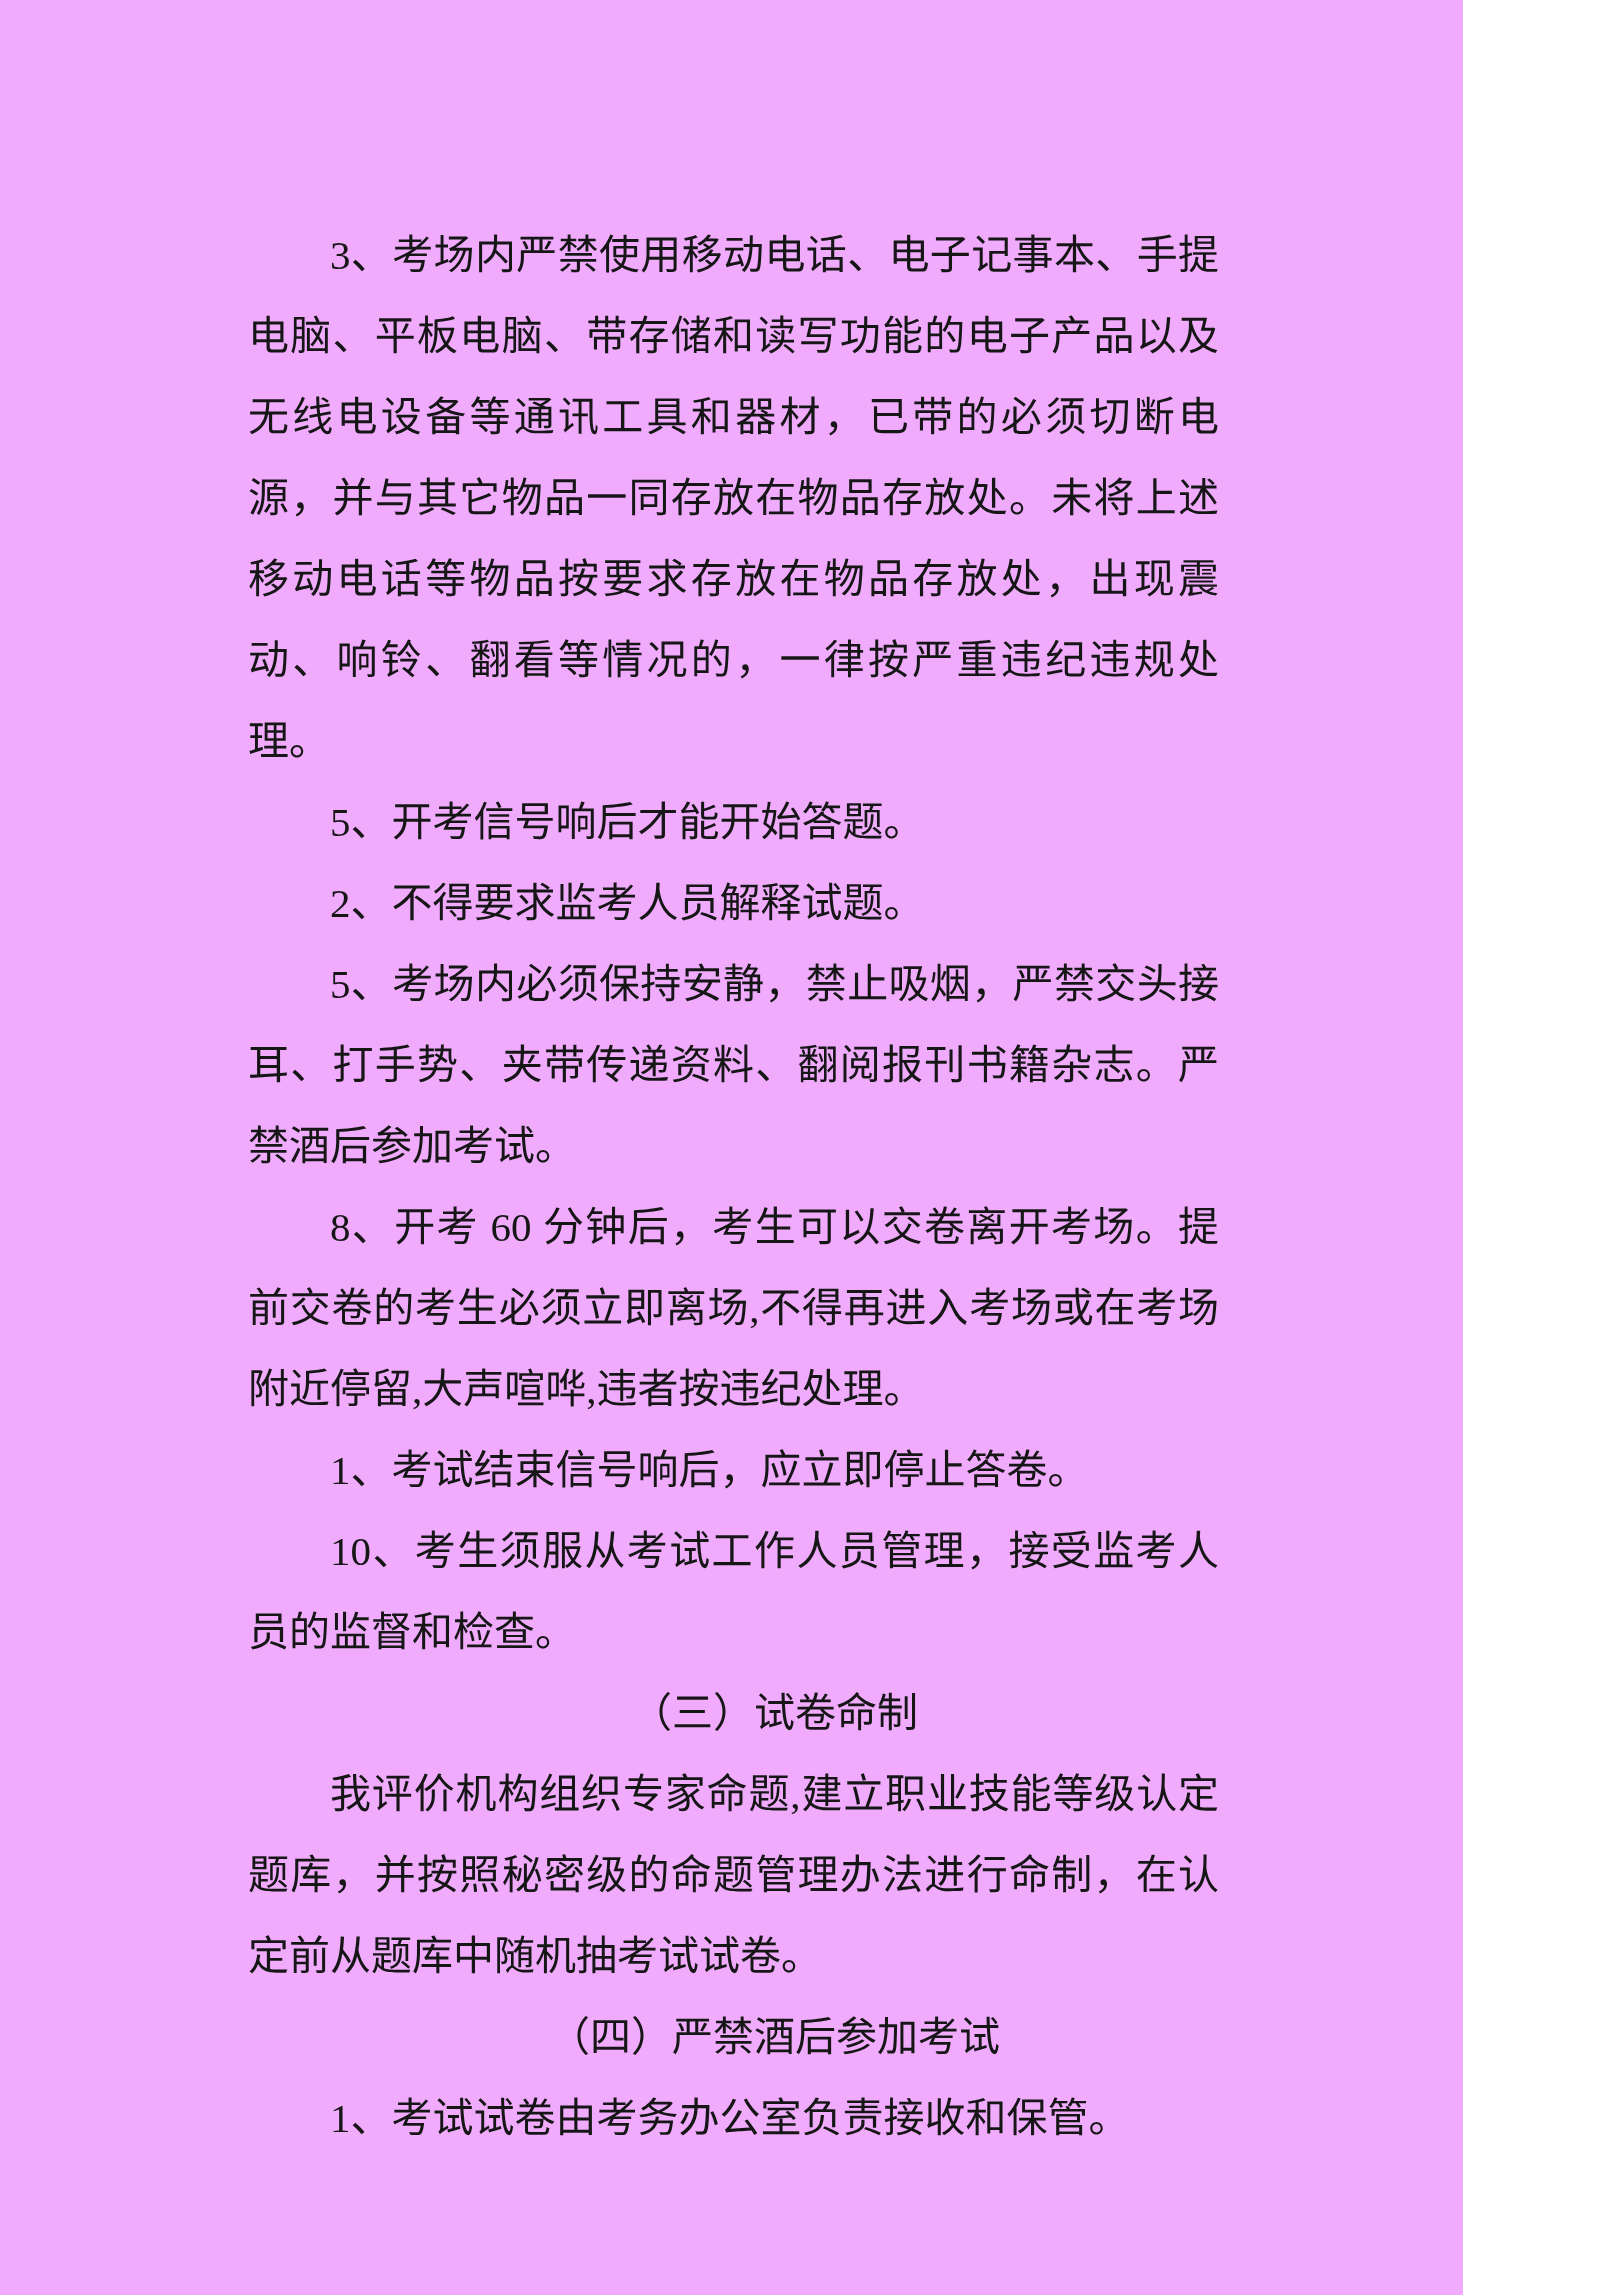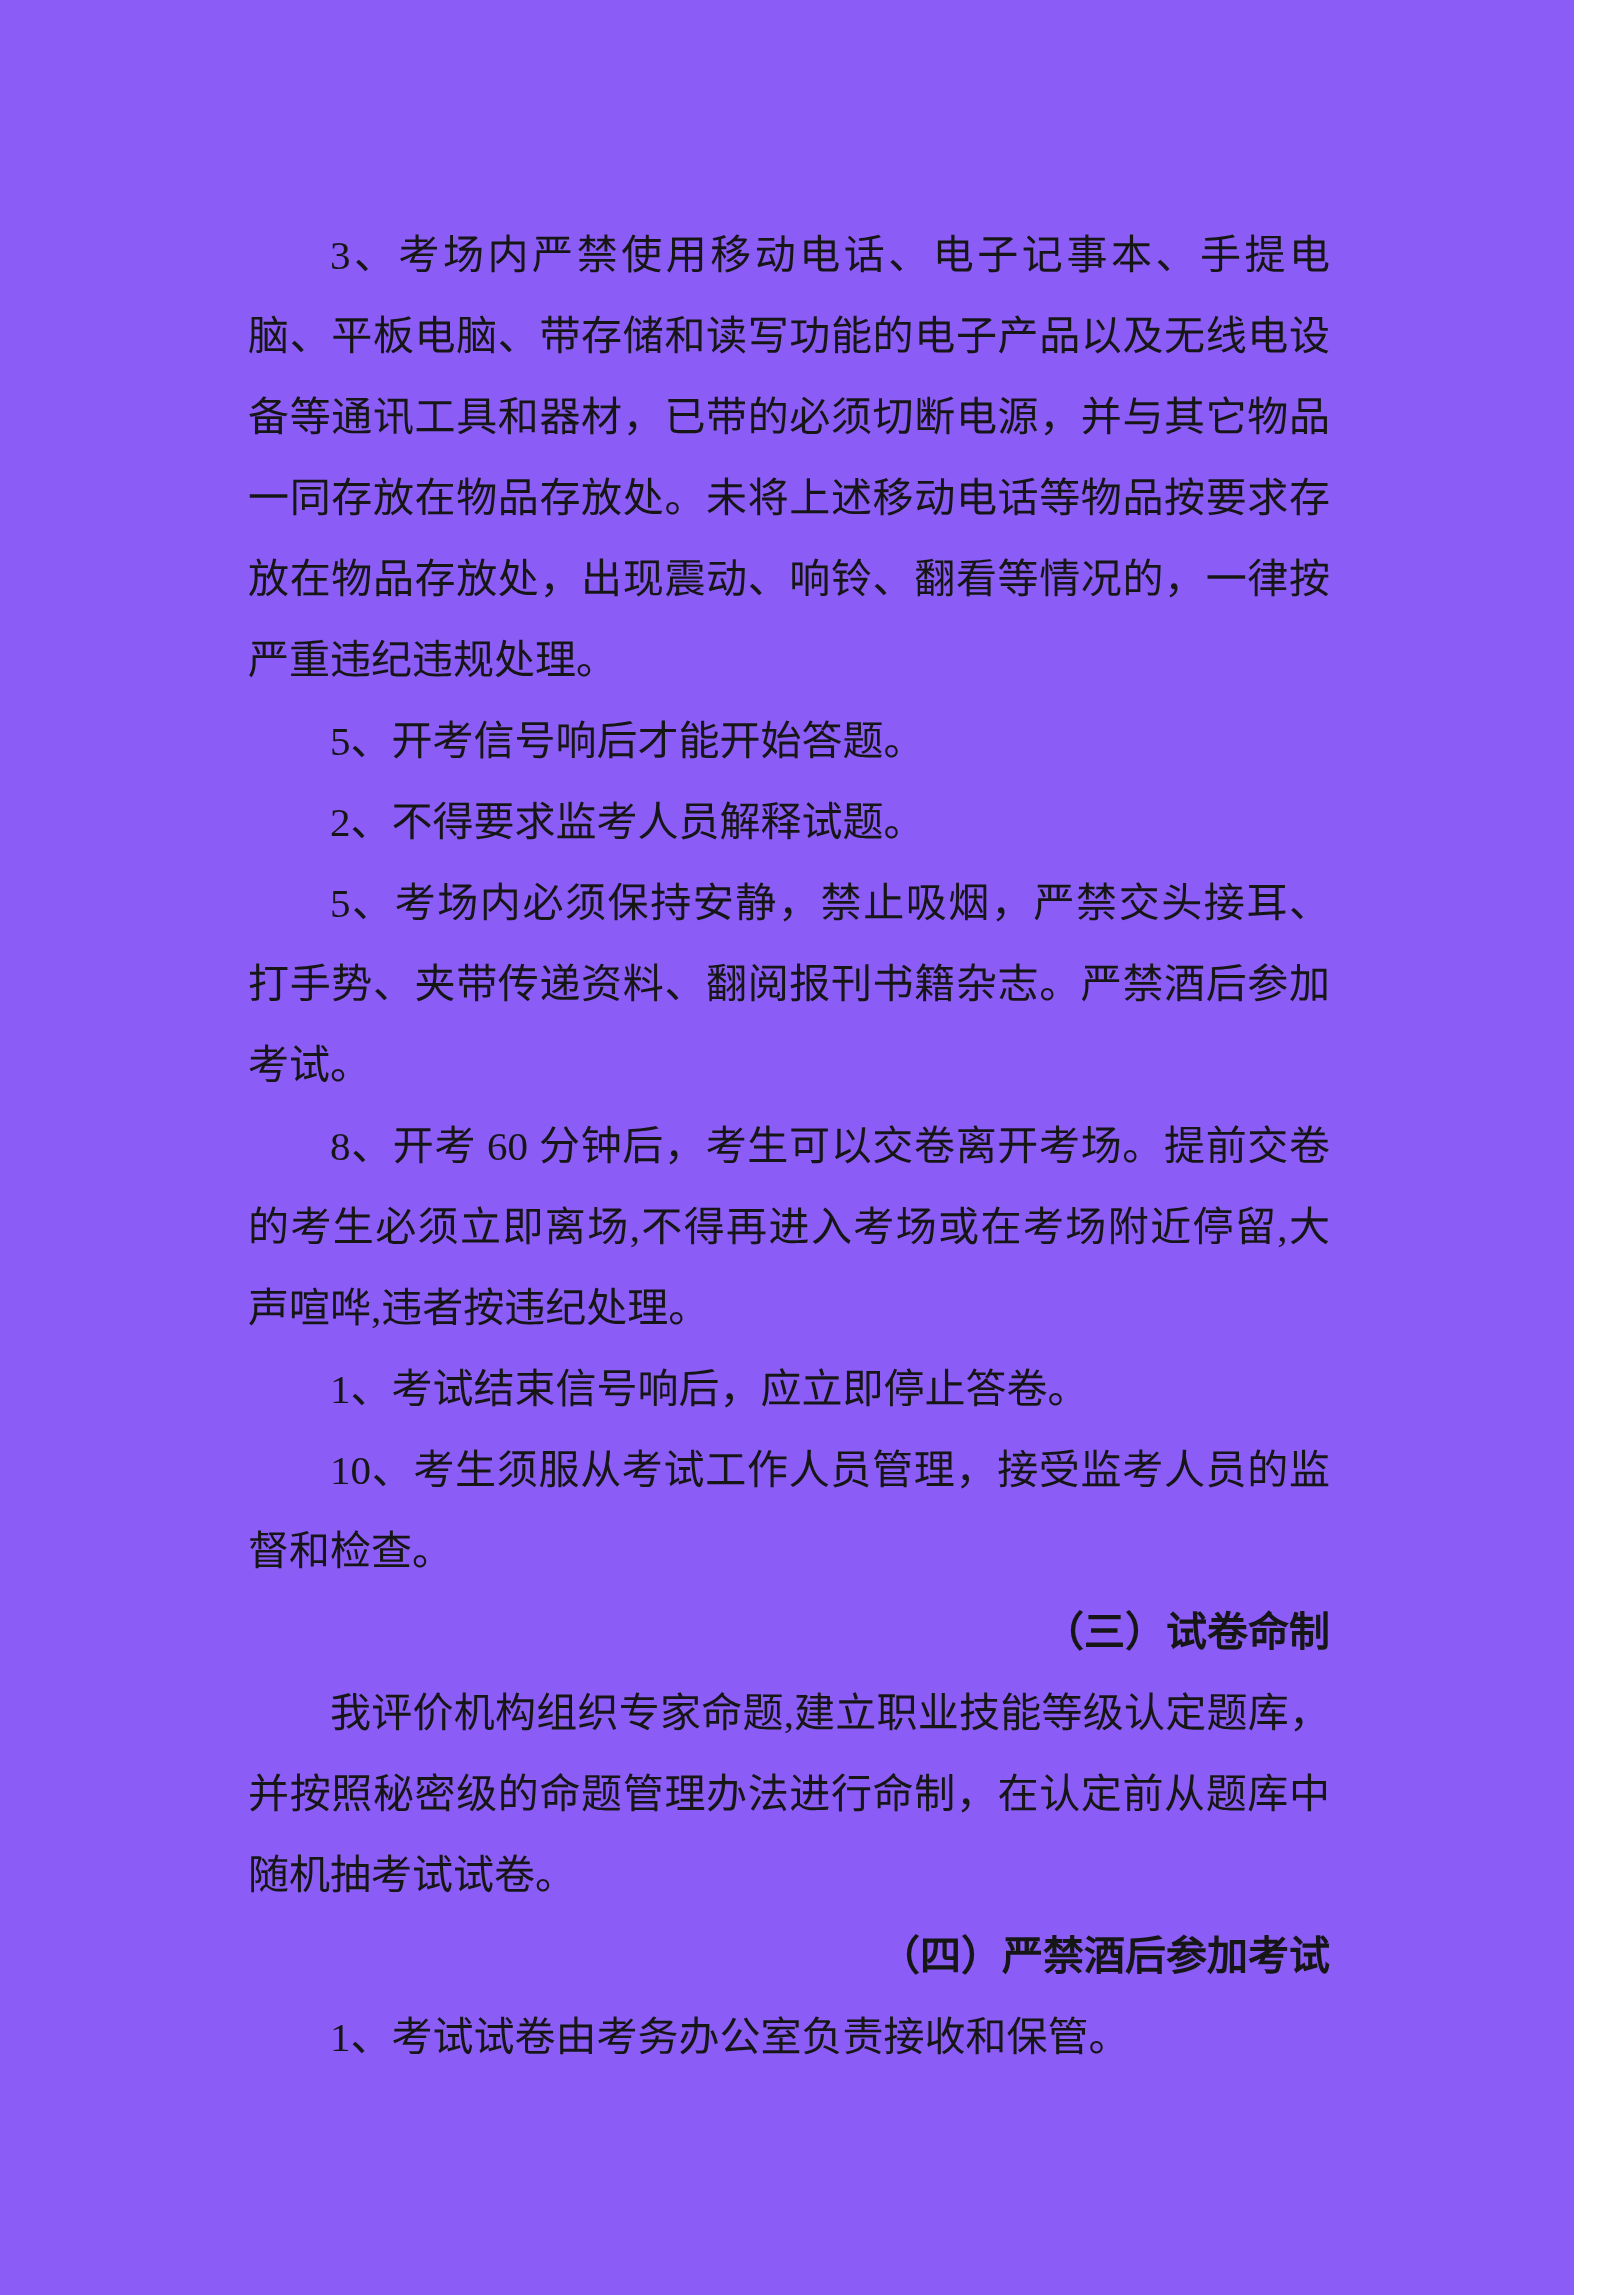--- a/index.html
+++ b/index.html
@@ -8,41 +8,41 @@
     background: #ffffff;
   }
   body {
     width: 1623px;
     height: 2295px;
     position: relative;
     font-family: "Liberation Serif", "DejaVu Serif", serif;
   }
   .page {
     box-sizing: border-box;
-    width: 1574px;
+    width: 1463px;
     height: 2295px;
-    background: #8b5cf6;
+    background: #f0abfc;
     padding: 215px 244px 0 248px;
     overflow: hidden;
   }
   .doc p {
     margin: 0;
     padding: 0;
     font-size: 41px;
     line-height: 81px;
     color: #161616;
     text-align: justify;
     text-justify: inter-ideograph;
     text-indent: 2em;
     letter-spacing: 0;
     word-break: break-all;
   }
   .doc p.heading {
-    font-weight: bold;
-    text-align: right;
+    font-weight: normal;
+    text-align: center;
   }
 </style>
 </head>
 <body>
 
 <div class="page">
   <div class="doc">
       <p class="body-para">3、考场内严禁使用移动电话、电子记事本、手提电脑、平板电脑、带存储和读写功能的电子产品以及无线电设备等通讯工具和器材，已带的必须切断电源，并与其它物品一同存放在物品存放处。未将上述移动电话等物品按要求存放在物品存放处，出现震动、响铃、翻看等情况的，一律按严重违纪违规处理。</p>
       <p class="body-para">5、开考信号响后才能开始答题。</p>
       <p class="body-para">2、不得要求监考人员解释试题。</p>

